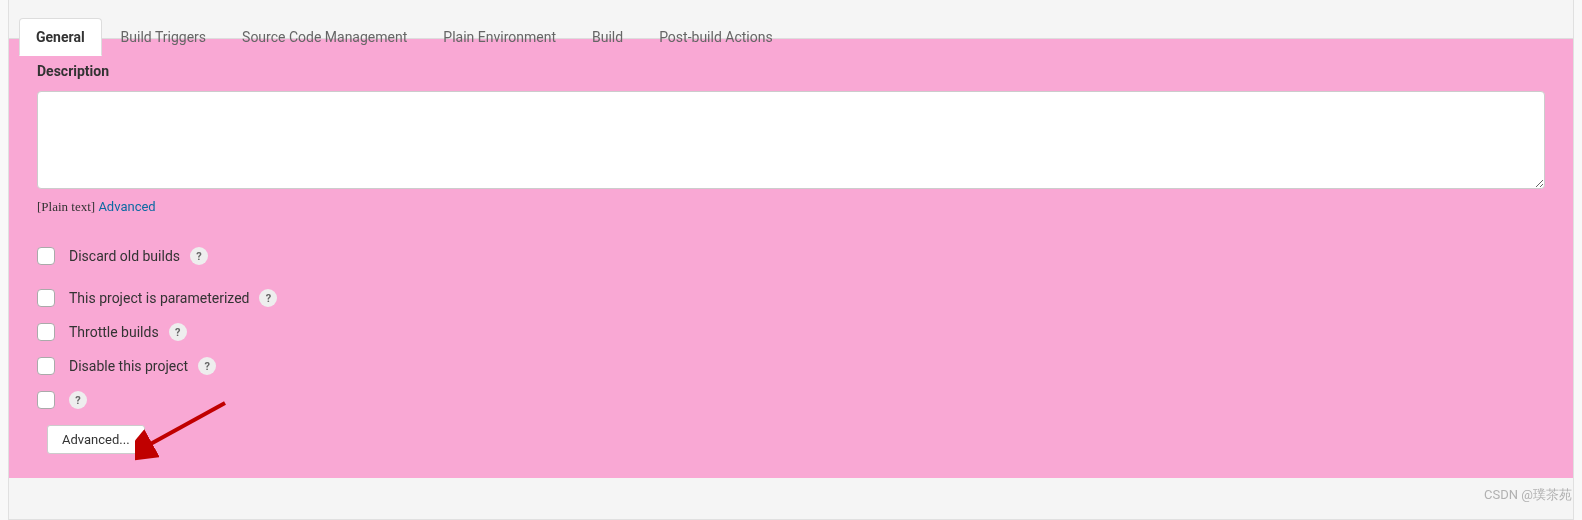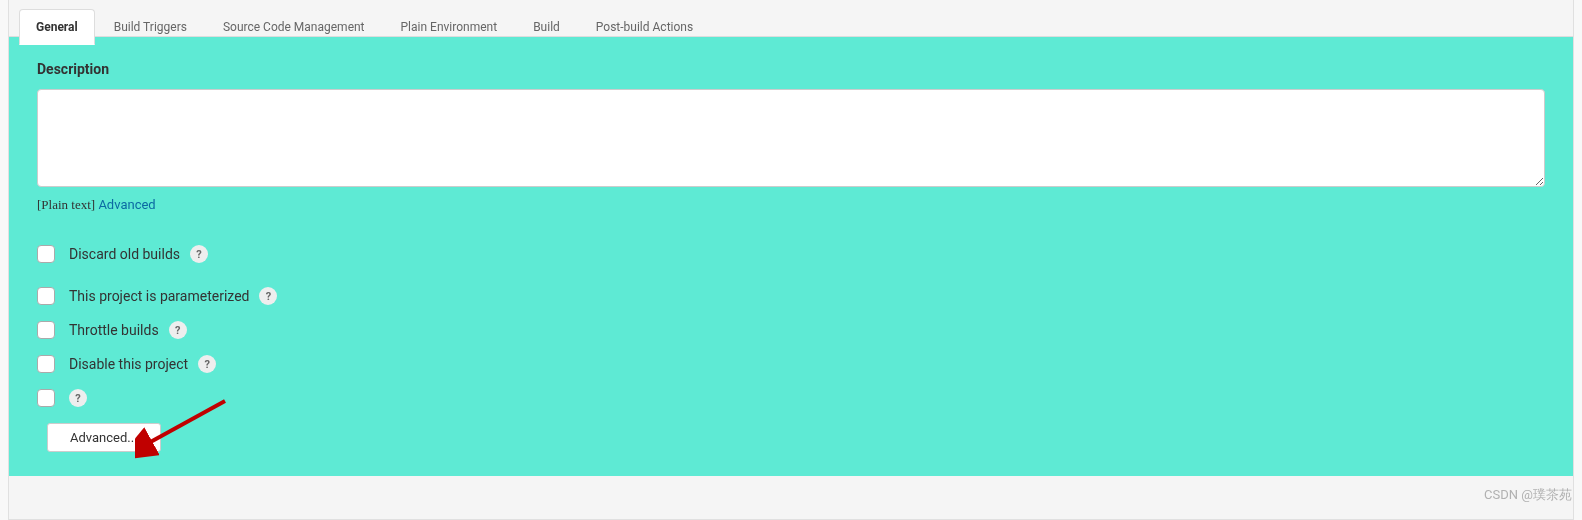--- a/index.html
+++ b/index.html
@@ -23,38 +23,38 @@
     }
     .tabs {
       display: flex;
       background: #f5f5f5;
       padding-left: 10px;
       border-bottom: 1px solid #ddd;
     }
     .tab {
       padding: 10px 16px;
       color: #666;
-      font-size: 12px;
+      font-size: 14px;
       cursor: pointer;
       border: 1px solid transparent;
       border-bottom: none;
       margin-right: 2px;
       position: relative;
-      top: 9px;
+      top: 18px;
     }
     .tab.active {
       background: #fff;
       color: #333;
       font-weight: bold;
       border: 1px solid #ddd;
       border-bottom: 1px solid #fff;
       border-radius: 4px 4px 0 0;
     }
     .tab-content {
-      background: #5eead4;
+      background: #f9a8d4;
       padding: 24px 28px;
     }
     .section-label {
       font-weight: bold;
       font-size: 14px;
       color: #333;
       margin-bottom: 12px;
     }
     .description-textarea {
       width: 100%;
@@ -120,21 +120,21 @@
     }
     .advanced-row {
       position: relative;
       margin-top: 14px;
       margin-left: 10px;
     }
     .advanced-button {
       background: #fff;
       border: 1px solid #ccc;
       border-radius: 3px;
-      padding: 6px 22px;
+      padding: 6px 14px;
       font-size: 13px;
       color: #333;
       cursor: pointer;
       font-family: inherit;
     }
     .arrow-svg {
       position: absolute;
       left: 88px;
       top: -24px;
       pointer-events: none;

